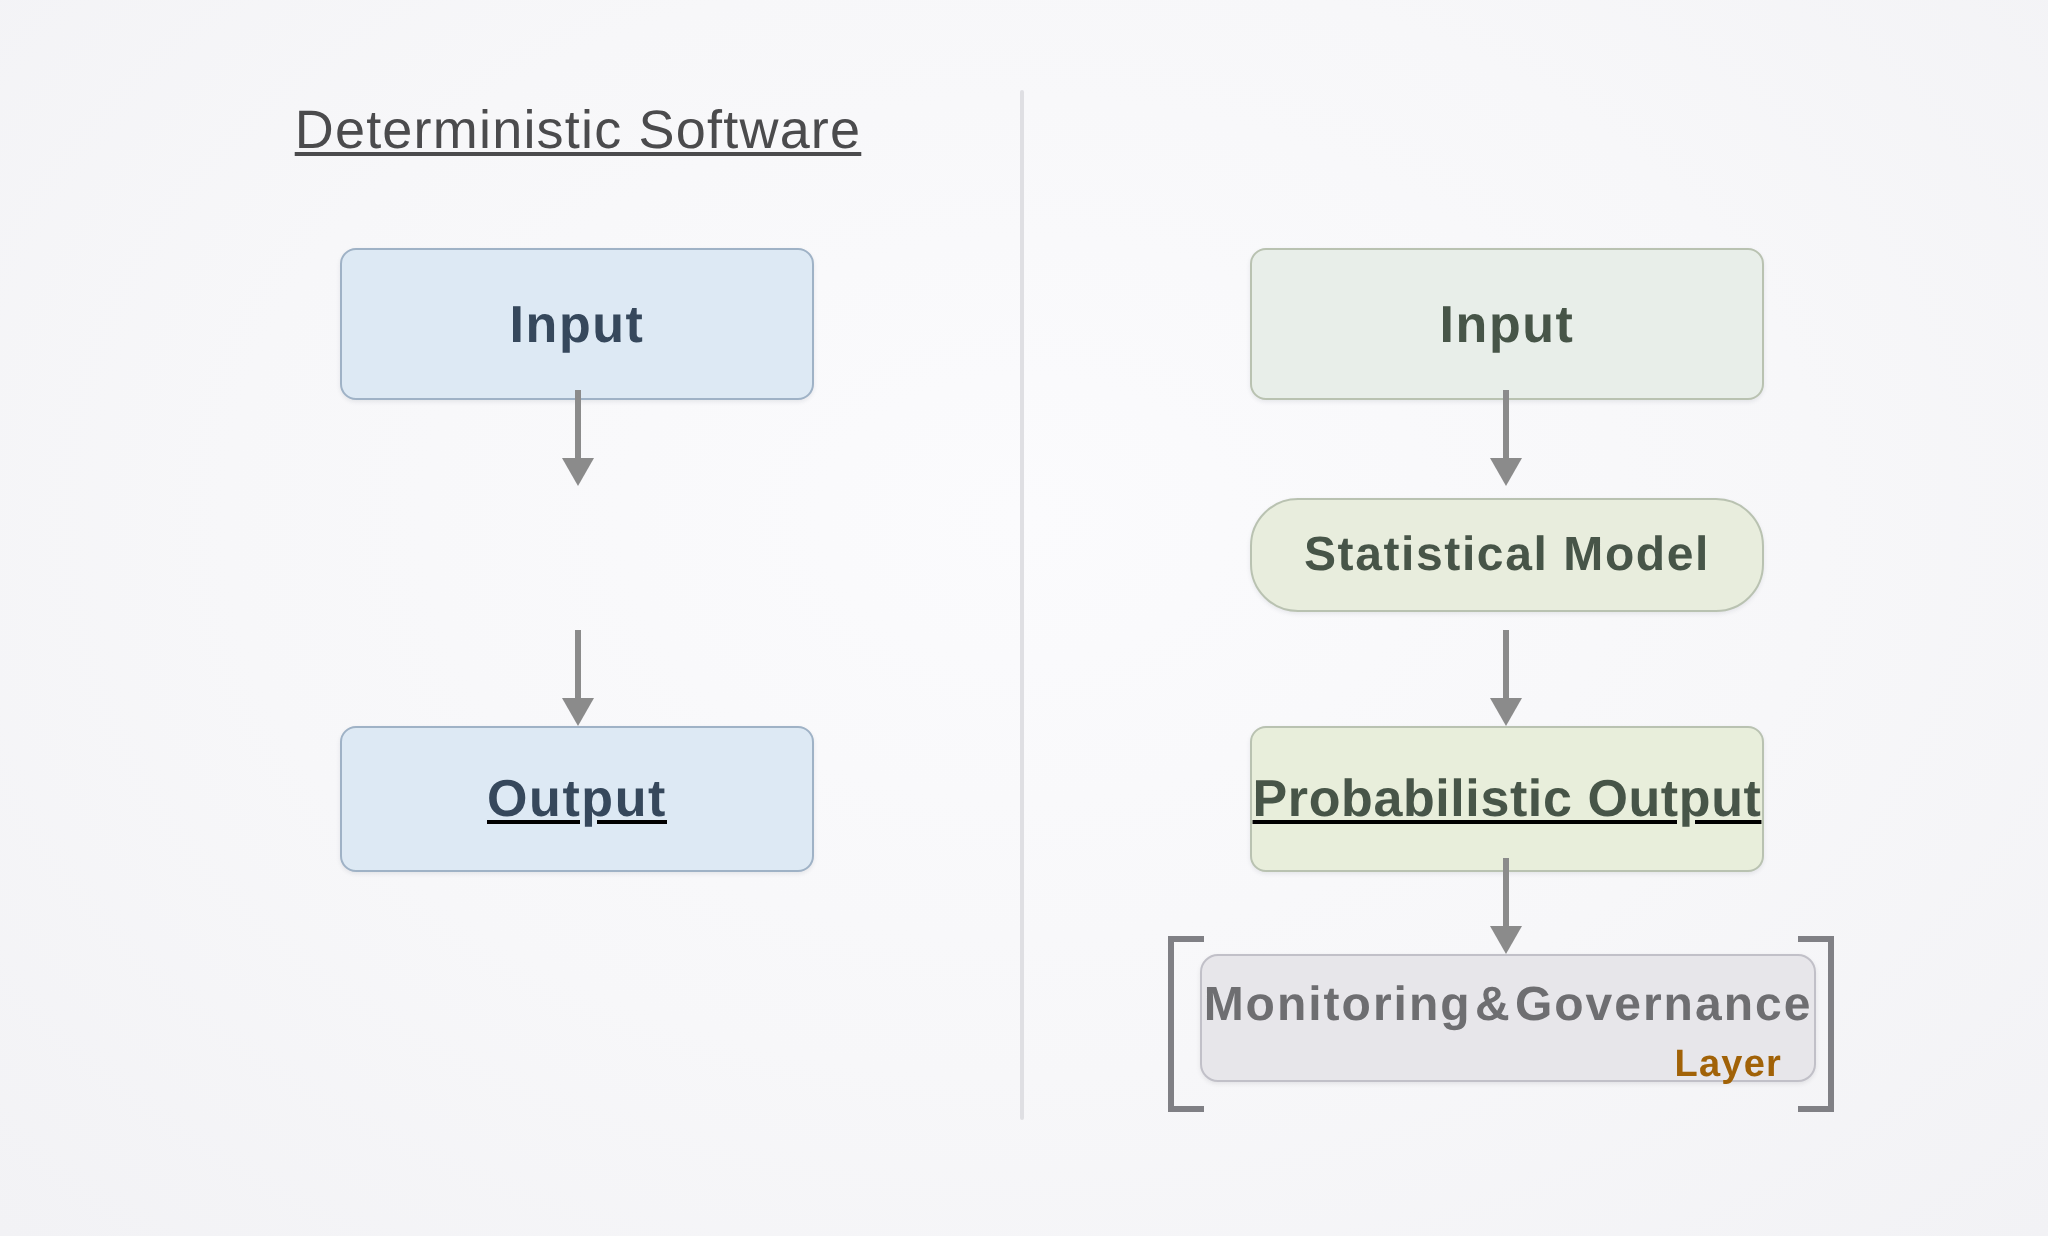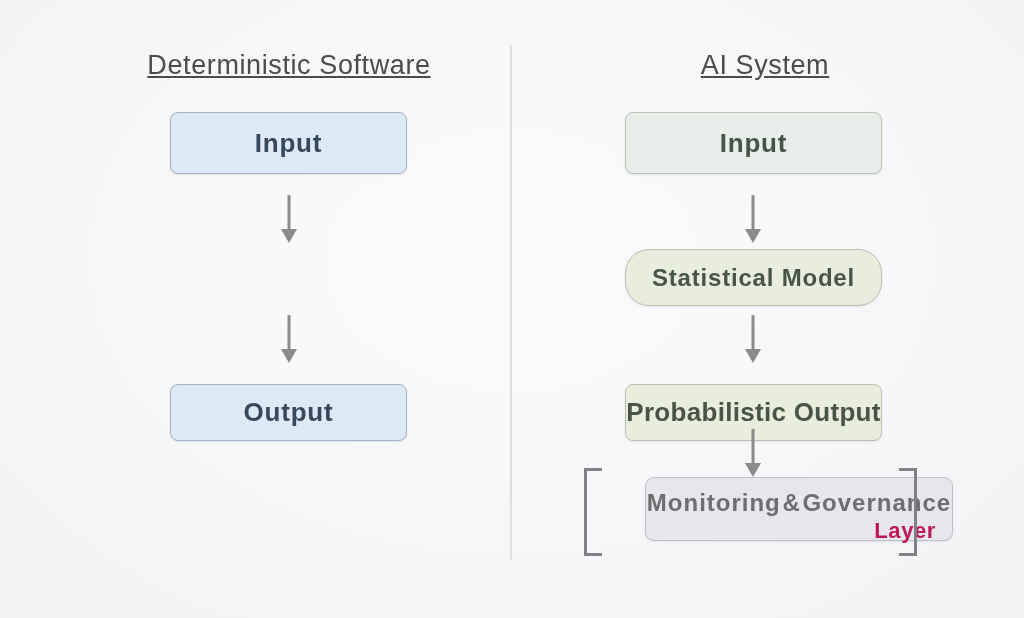--- a/index.html
+++ b/index.html
@@ -31,48 +31,48 @@
     white-space: nowrap;
   }
   .node.blue  { border: 1.5px solid #9fb2c6; }
   .node.green { border: 1.5px solid #b9c2b1; }
   .node.blue .node-label  { color: #36485c; }
   .node.green .node-label { color: #475548; }
   .node-label { font-weight: 600; letter-spacing: 0.8px; }
 
   .lcol { left: 170px; width: 237px; }
   .rcol { left: 625px; width: 257px; }
-  .row1 { top: 112px; height: 62px; }
+  .row1 { top: 124px; height: 76px; }
   .row2 { top: 249px; height: 57px; }
-  .row3 { top: 384px; height: 57px; }
+  .row3 { top: 363px; height: 73px; text-decoration: underline; }
 
   .fs26 { font-size: 26px; }
   .fs24 { font-size: 24px; }
   .fs22 { font-size: 26px; letter-spacing: 0.3px; }
 
   .arrow { position: absolute; width: 22px; height: 52px; }
   .arrow.lx { left: 278px; }
   .arrow.rx { left: 742px; }
   .a-row1 { top: 193px; }
   .a-row2 { top: 313px; }
   .a-row3 { top: 427px; }
 
   .gov-box {
     position: absolute; left: 600px; top: 477px; width: 308px; height: 64px;
     background: #e7e6ea; border: 1.5px solid #c1c0c8; border-radius: 9px;
-    box-sizing: border-box; box-shadow: 0 1px 2px rgba(60,60,70,0.10); margin-left: 45px;
+    box-sizing: border-box; box-shadow: 0 1px 2px rgba(60,60,70,0.10);
   }
   .gov-line1 {
     margin-top: 11px; text-align: center;
     font-size: 24px; font-weight: 600; color: #6e6e71;
     letter-spacing: 1px; word-spacing: -6px; white-space: nowrap;
   }
   .gov-line2 {
     position: absolute; right: 16px; bottom: -4px;
-    font-size: 22px; font-weight: 600; color: #be185d; letter-spacing: 0.6px;
+    font-size: 19px; font-weight: 600; color: #a16207; letter-spacing: 0.6px;
   }
   .bracket {
     position: absolute; top: 468px; width: 18px; height: 88px; box-sizing: border-box;
   }
   .bracket.left {
     left: 584px;
     border-left: 3px solid #808085; border-top: 3px solid #808085; border-bottom: 3px solid #808085;
   }
   .bracket.right {
     left: 899px;
@@ -100,21 +100,20 @@
 
   <svg class="arrow lx a-row2" viewBox="0 0 22 52">
     <line x1="11" y1="2" x2="11" y2="37" stroke="#8b8b8b" stroke-width="3"></line>
     <polygon points="3,36 19,36 11,50" fill="#8b8b8b"></polygon>
   </svg>
 
   <div class="node blue lcol row3" style="background: rgb(221, 233, 244);">
     <span class="node-label fs26">Output</span>
   </div>
 
-  <h2 class="col-title right">AI System</h2>
 
   <div class="node green rcol row1" style="background: rgb(232, 238, 233);">
     <span class="node-label fs26">Input</span>
   </div>
 
   <svg class="arrow rx a-row1" viewBox="0 0 22 52">
     <line x1="11" y1="2" x2="11" y2="37" stroke="#8b8b8b" stroke-width="3"></line>
     <polygon points="3,36 19,36 11,50" fill="#8b8b8b"></polygon>
   </svg>
 

